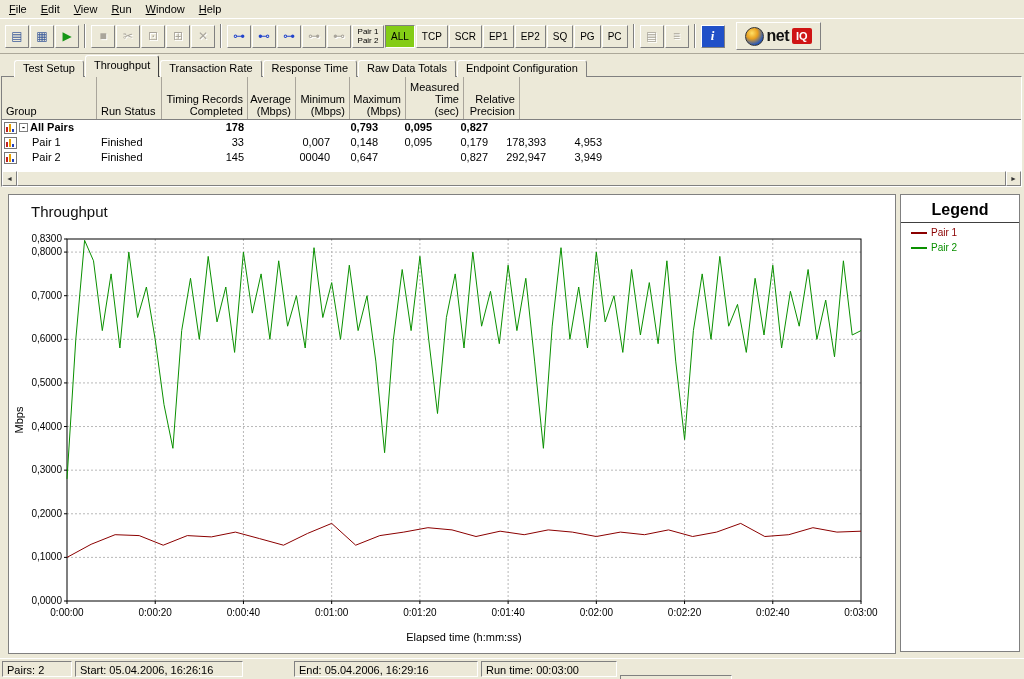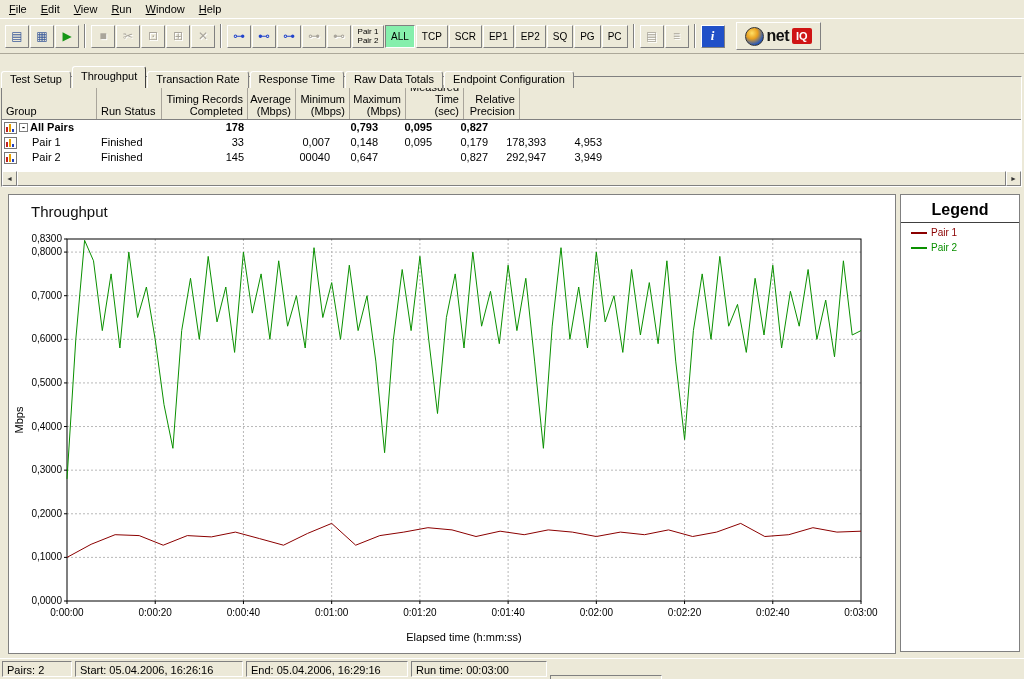--- a/index.html
+++ b/index.html
@@ -19,37 +19,37 @@
 
   
   #toolbar{position:absolute;top:18px;left:0;right:0;height:34px;display:flex;align-items:center;
     padding-left:5px;background:#ece9d8;border-top:1px solid #ffffff;border-bottom:1px solid #aca899;}
   .tb-btn{box-sizing:border-box;width:24px;height:23px;margin-right:1px;background:#ece9d8;
     display:flex;align-items:center;justify-content:center;cursor:default;
     border:1px solid;border-color:#ffffff #808080 #808080 #ffffff;font-size:12px;}
   .tb-btn .glyph{font-size:12px;line-height:12px;}
   .tb-btn.disabled{color:#a9a59b;}
   .tb-btn.disabled .glyph{color:#a9a59b;text-shadow:1px 1px 0 #fff;}
-  .tb-btn.pressed{border-color:#808080 #ffffff #ffffff #808080;background:#86efac;}
+  .tb-btn.pressed{border-color:#808080 #ffffff #ffffff #808080;background:#84cc16;}
   .tb-text{width:auto;padding:0 5px;font-size:10px;font-weight:normal;}
   .tb-stacked{width:32px;flex-direction:column;justify-content:center;font-size:8px;line-height:9px;padding:0 1px;}
   .tb-stacked .stack-line{white-space:nowrap;}
   .tb-info{background:#2050c8;color:#fff;font-weight:bold;font-style:italic;
     font-family:"Liberation Serif","DejaVu Serif",serif;font-size:13px;width:24px;}
   .tb-sep{width:7px;height:24px;margin:0 2px;
     background:linear-gradient(to right,transparent 2px,#808080 2px,#808080 3px,#ffffff 3px,#ffffff 4px,transparent 4px);}
   #logo{margin-left:10px;height:26px;display:flex;align-items:center;gap:3px;padding:0 8px;
     background:#ece9d8;border:1px solid;border-color:#ffffff #808080 #808080 #ffffff;}
   .globe{width:17px;height:17px;border-radius:50%;border:1px solid #333;
     background:radial-gradient(circle at 35% 30%, #ffe066 0%, #e8a020 35%, #2858b8 72%, #10306e 100%);}
   .logo-net{font-weight:bold;font-size:16px;letter-spacing:-0.5px;color:#111;}
   .logo-badge{background:#cf1414;color:#fff;font-weight:bold;font-size:11px;padding:2px 4px;border-radius:2px;}
 
   
-  #tabbar{position:absolute;top:66px;left:0;right:0;height:21px;padding-left:1px;white-space:nowrap;}
+  #tabbar{position:absolute;top:55px;left:0;right:0;height:21px;padding-left:14px;white-space:nowrap;}
   .tab{position:relative;display:inline-block;vertical-align:bottom;box-sizing:border-box;
     margin-top:4px;height:17px;line-height:15px;padding:0 8px;margin-right:1px;cursor:default;
     background:#ece9d8;border:1px solid #808080;border-bottom:none;
     border-top-color:#ffffff;border-left-color:#ffffff;border-radius:3px 3px 0 0;z-index:1;}
   .tab.active{margin-top:0;height:22px;line-height:19px;z-index:10;
     border-color:#404040;border-top-color:#ffffff;border-left-color:#ffffff;}
 
   
   #tablepanel{position:absolute;top:76px;left:1px;width:1021px;height:111px;box-sizing:border-box;
     background:#ffffff;border:1px solid;border-color:#808080 #ffffff #ffffff #808080;}
@@ -341,17 +341,17 @@
         <div class="legend-item">
           <span class="legend-swatch" style="background: rgb(10, 144, 0);"></span>
           <span class="legend-label" style="color: rgb(10, 144, 0);">Pair 2</span>
         </div>
       </div>
   </div>
 
   <div id="statusbar">
       <div class="sb-cell" style="width: 70px;">Pairs: 2</div>
       <div class="sb-cell" style="width: 168px;">Start: 05.04.2006, 16:26:16</div>
-      <div class="sb-cell" style="width: 162px;">End: 05.04.2006, 16:29:16</div>
+      <div class="sb-cell" style="width: 184px; margin-left: 48px;">End: 05.04.2006, 16:29:16</div>
       <div class="sb-cell" style="width: 136px;">Run time: 00:03:00</div>
       <div class="sb-cell" style="width: 112px; margin-top: 14px;">Ran to completion</div>
     </div>
 </div>
 
 </body></html>

